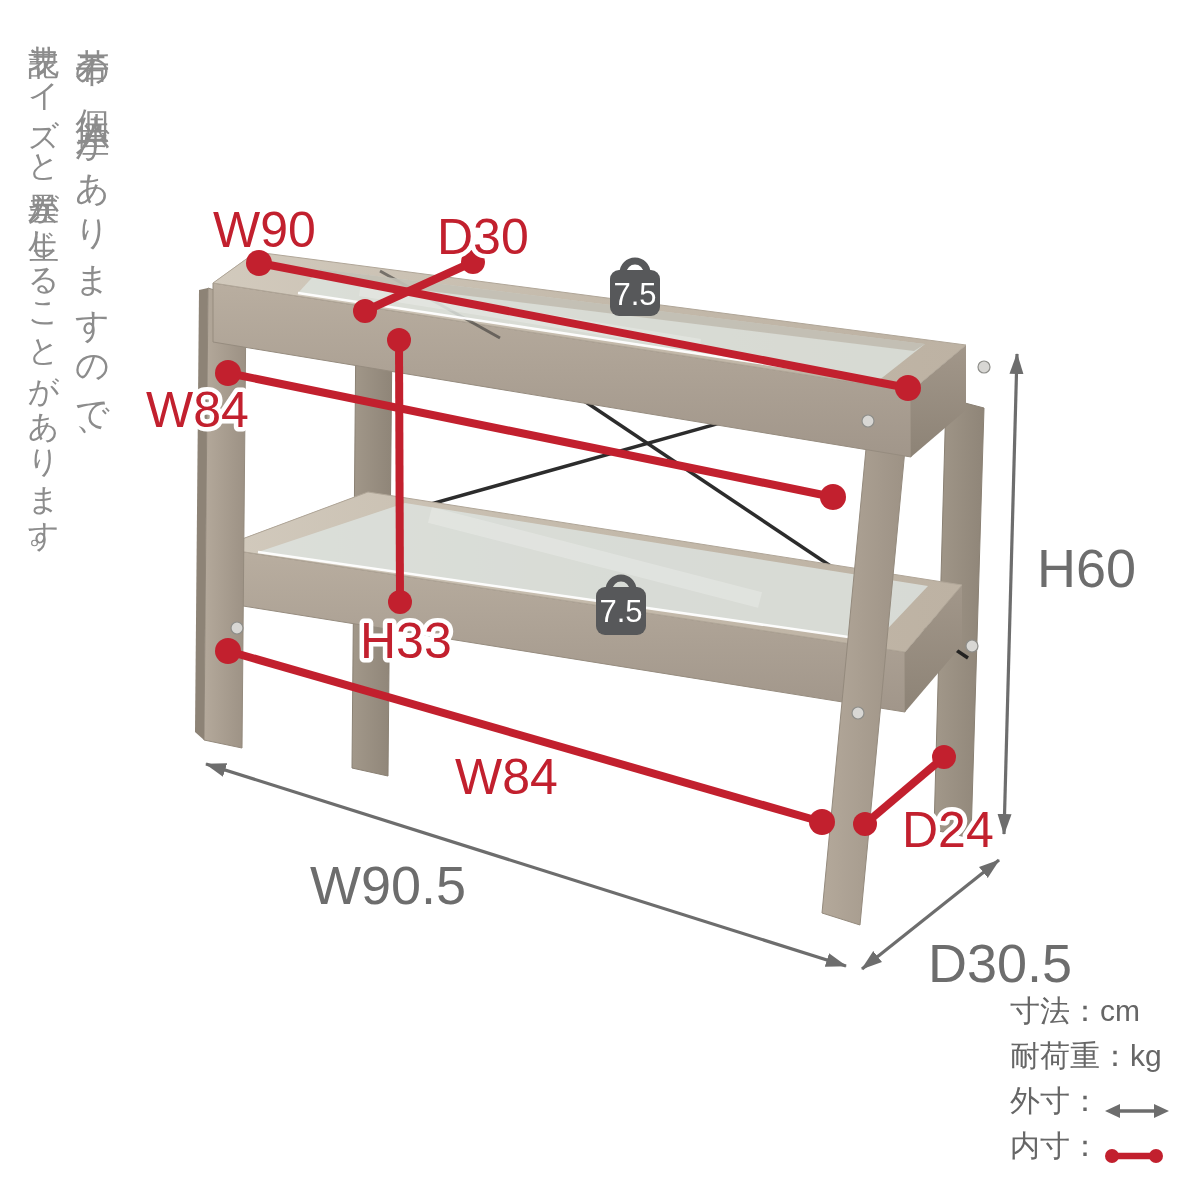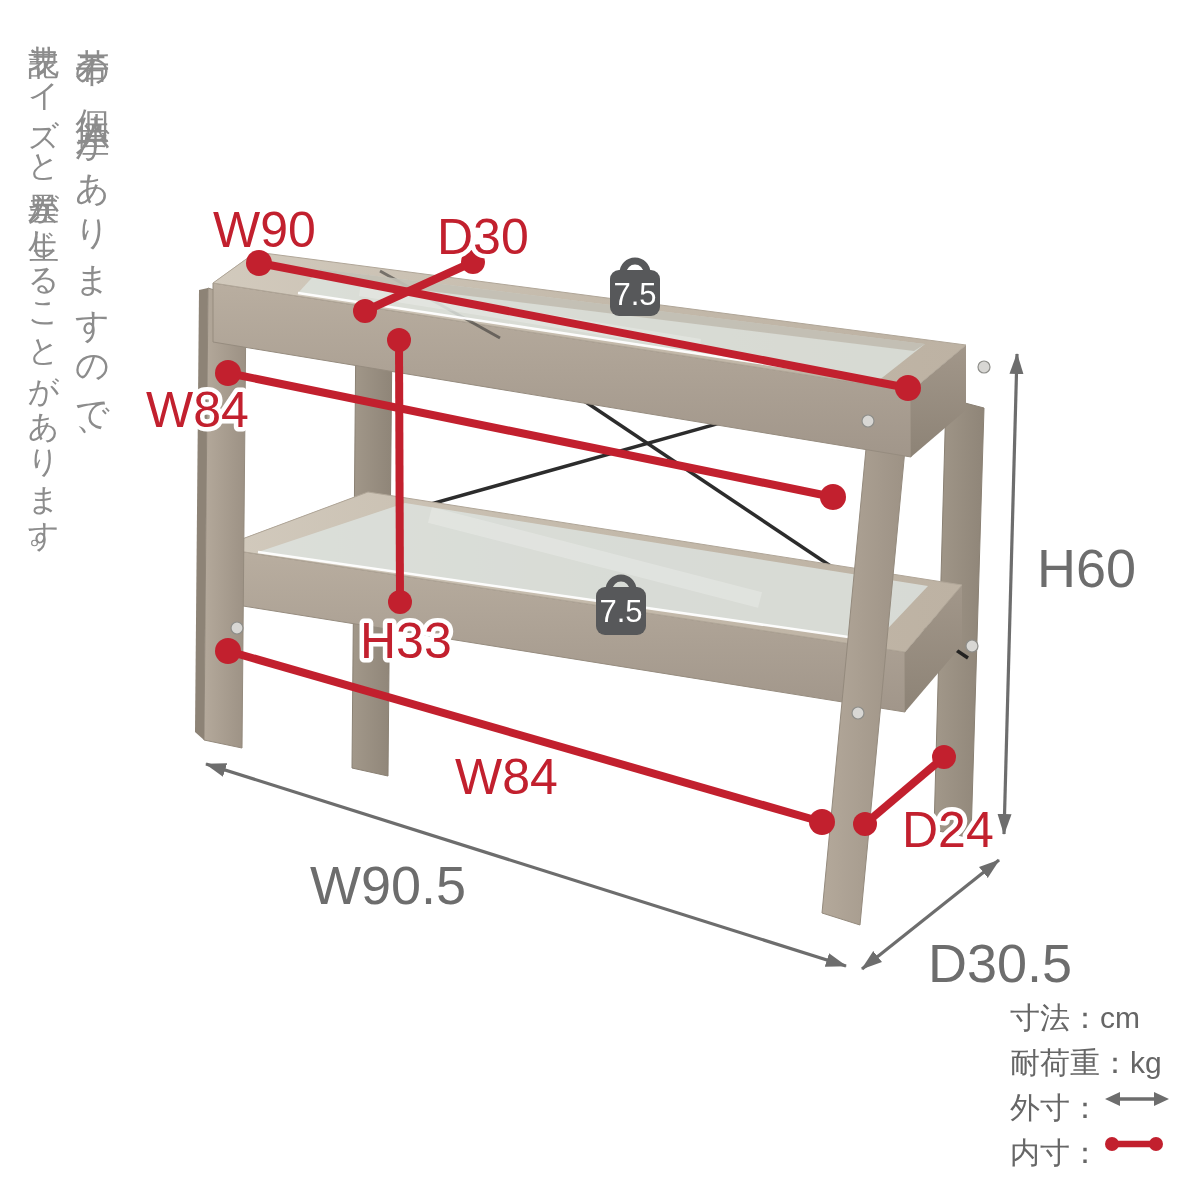--- a/index.html
+++ b/index.html
@@ -33,21 +33,21 @@
     font-family:"Liberation Sans","DejaVu Sans",sans-serif;
     font-size:31px;fill:#ffffff;text-anchor:middle;font-weight:500;
   }
 
   
   #legend{
     position:absolute;left:1010px;top:998px;
     display:flex;flex-direction:column;gap:11px;
     font-size:30px;color:#666666;white-space:nowrap;
   }
-  #legend .row{display:flex;align-items:flex-start;gap:4px;height:34px;}
+  #legend .row{display:flex;align-items:flex-end;gap:4px;height:34px;}
   #legend svg{display:block;}
 </style>
 </head>
 <body>
 
 <div id="notice">
   <div class="col1">若干の個体差がありますので、</div>
   <div class="col2">表記サイズと差異が生じることがあります。</div>
 </div>
 

